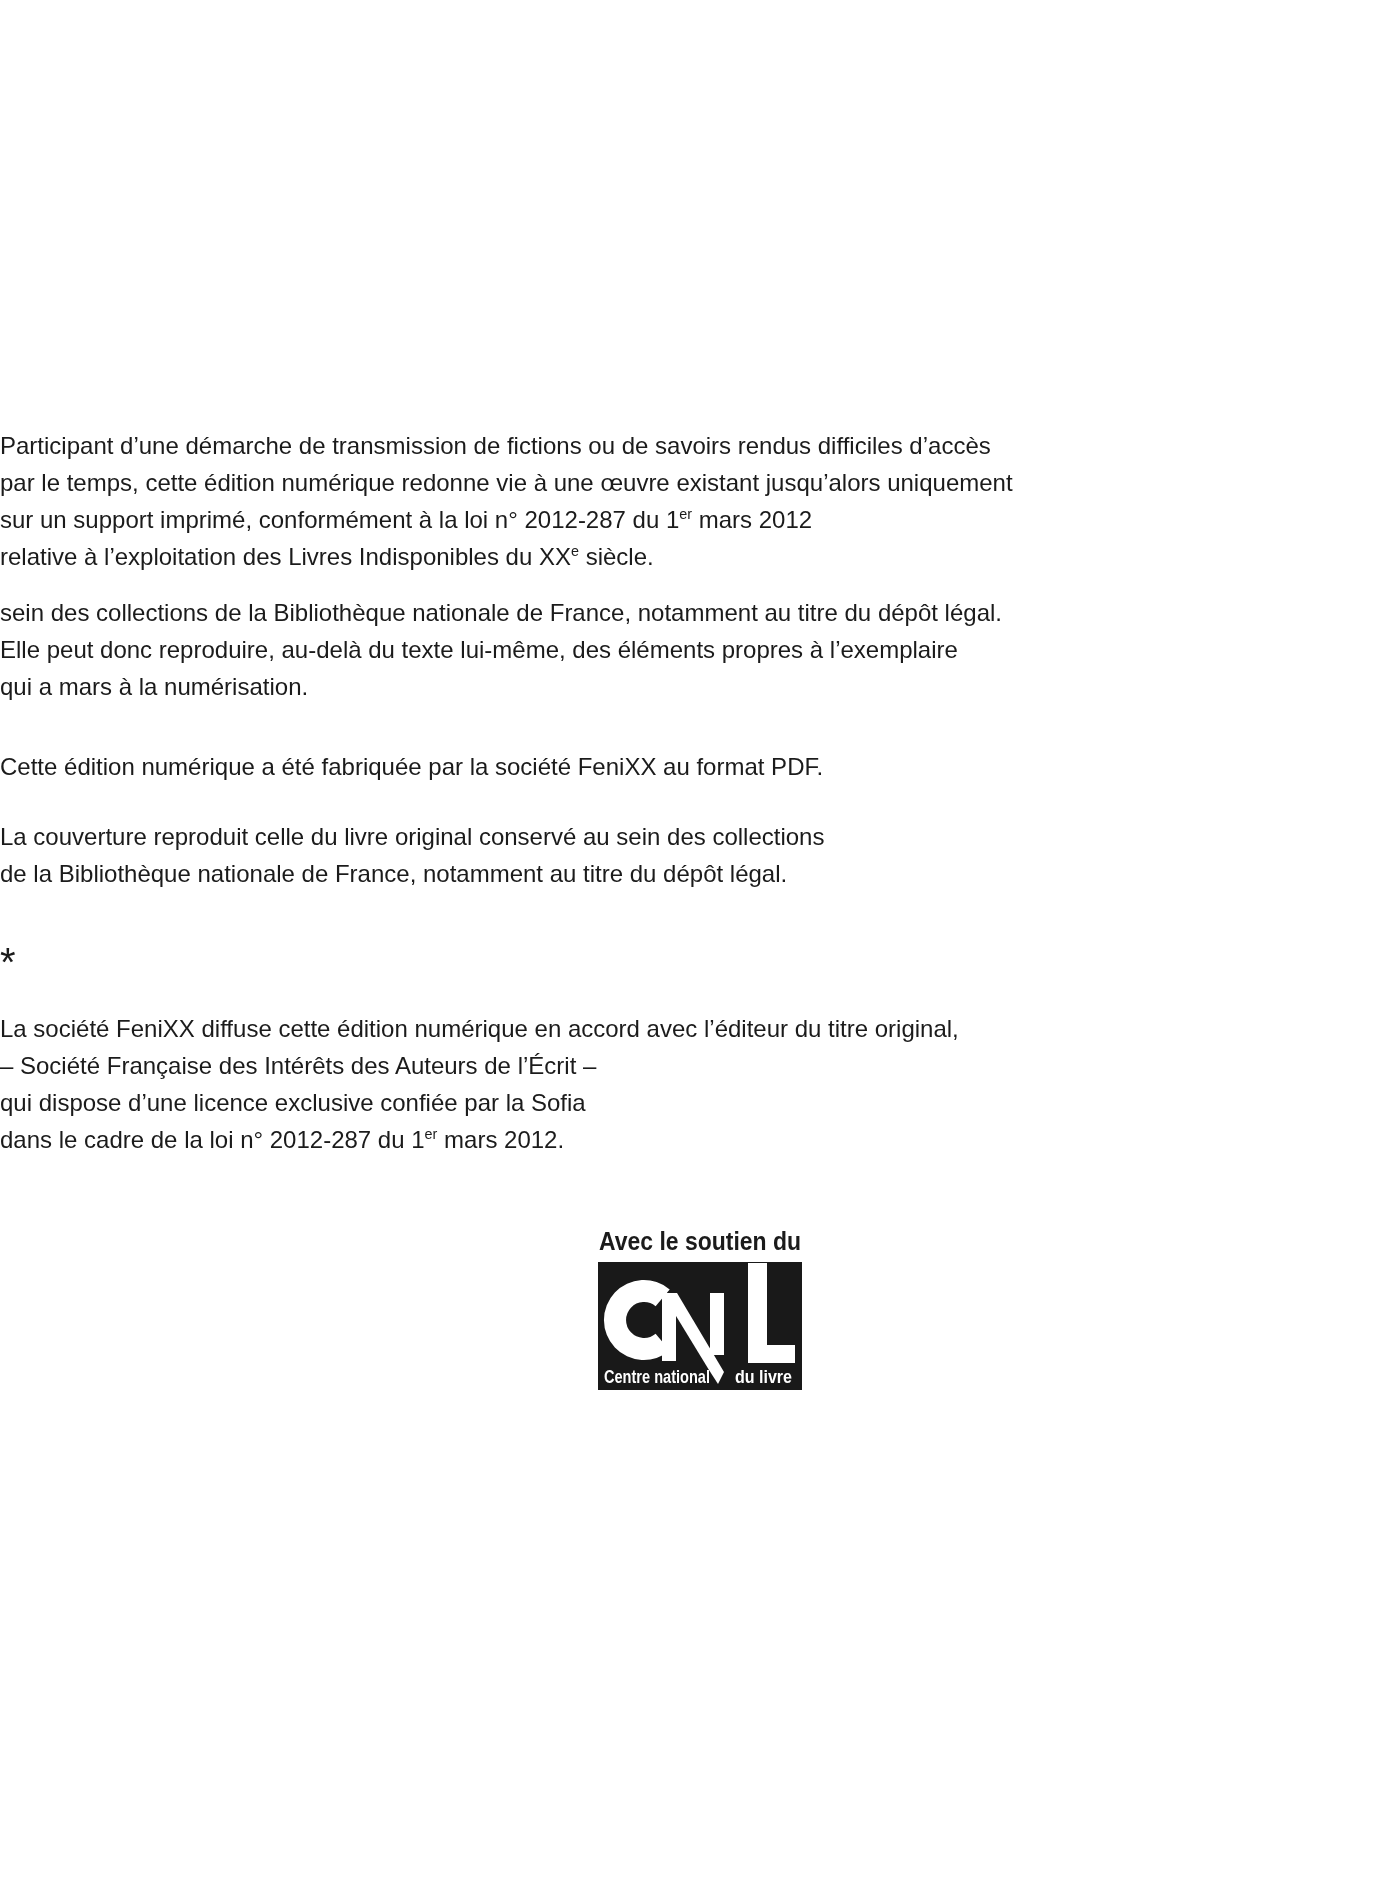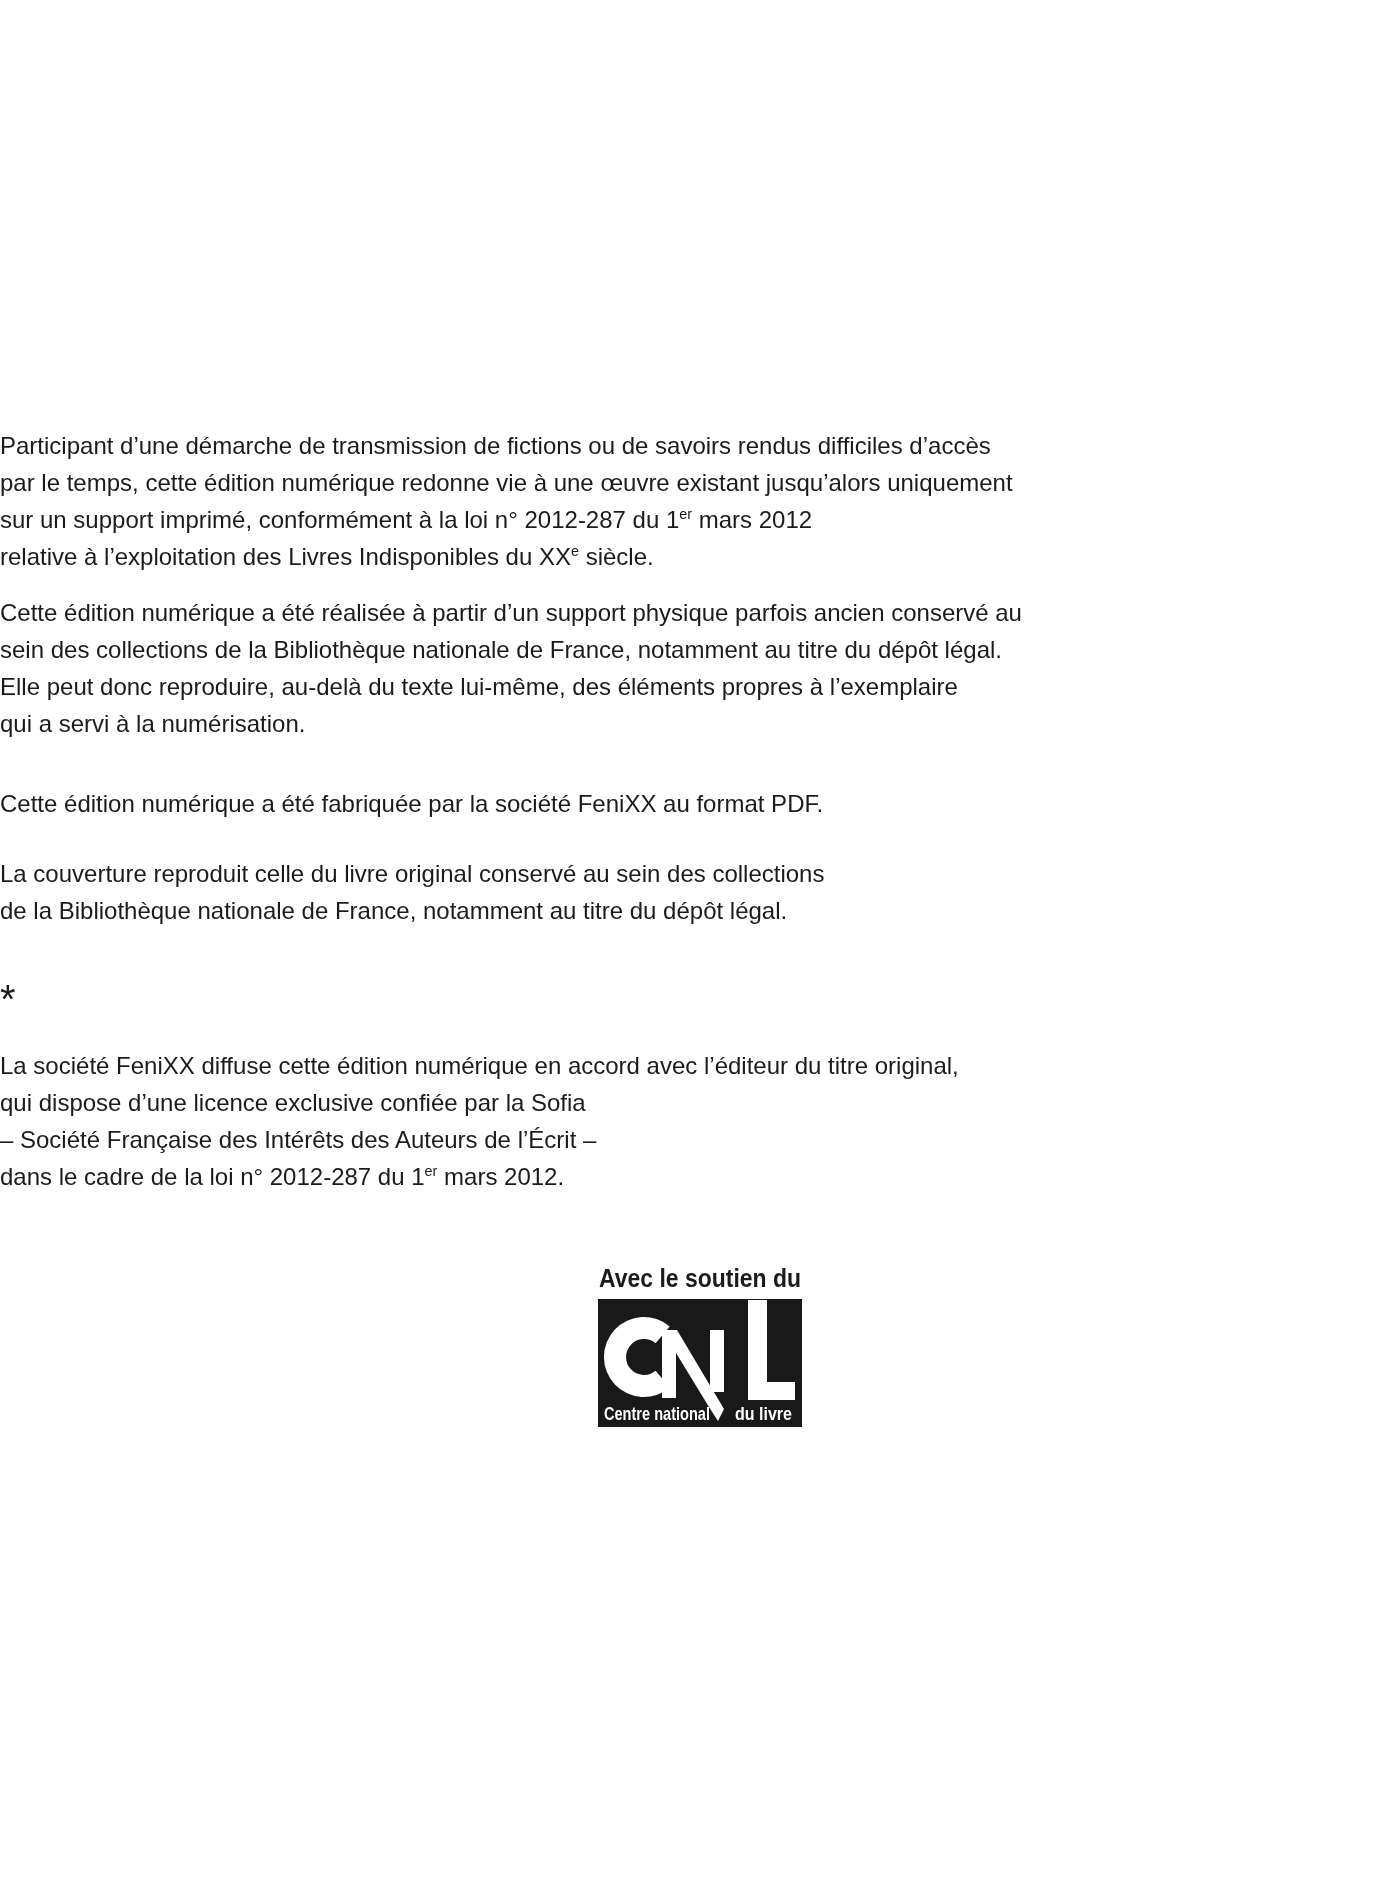--- a/index.html
+++ b/index.html
@@ -48,39 +48,38 @@
 
 <div class="text-block" style="color: rgb(27, 27, 27);">
   <div>
       <div class="para para-legal-notice">
         <div class="line">Participant d’une démarche de transmission de fictions ou de savoirs rendus difficiles d’accès</div>
         <div class="line">par le temps, cette édition numérique redonne vie à une œuvre existant jusqu’alors uniquement</div>
         <div class="line">sur un support imprimé, conformément à la loi n° 2012-287 du 1<sup class="sup">er</sup> mars 2012</div>
         <div class="line">relative à l’exploitation des Livres Indisponibles du XX<sup class="sup">e</sup> siècle.</div>
       </div>
       <div class="para para-source-notice">
-        <div class="line">Cette édition numérique a été réalisée à partir d’un support physique parfois ancien conservé au</div>
         <div class="line">sein des collections de la Bibliothèque nationale de France, notamment au titre du dépôt légal.</div>
         <div class="line">Elle peut donc reproduire, au-delà du texte lui-même, des éléments propres à l’exemplaire</div>
-        <div class="line">qui a servi à la numérisation.</div>
+        <div class="line">qui a mars à la numérisation.</div>
       </div>
       <div class="para para-fabrication-notice">
         <div class="line">Cette édition numérique a été fabriquée par la société FeniXX au format PDF.</div>
       </div>
       <div class="para para-cover-notice">
         <div class="line">La couverture reproduit celle du livre original conservé au sein des collections</div>
         <div class="line">de la Bibliothèque nationale de France, notamment au titre du dépôt légal.</div>
       </div>
       <div class="para para-separator">
         <div class="line">*</div>
       </div>
       <div class="para para-diffusion-notice">
         <div class="line">La société FeniXX diffuse cette édition numérique en accord avec l’éditeur du titre original,</div>
+        <div class="line">– Société Française des Intérêts des Auteurs de l’Écrit –</div>
         <div class="line">qui dispose d’une licence exclusive confiée par la Sofia</div>
-        <div class="line">– Société Française des Intérêts des Auteurs de l’Écrit –</div>
         <div class="line">dans le cadre de la loi n° 2012-287 du 1<sup class="sup">er</sup> mars 2012.</div>
       </div>
     </div>
 
   <svg class="cnl-lockup" viewBox="0 0 204 164" xmlns="http://www.w3.org/2000/svg">
     <text class="lockup-label" x="1" y="24" textLength="202" lengthAdjust="spacingAndGlyphs" fill="#1b1b1b">Avec le soutien du</text>
 
     <rect x="0" y="36" width="204" height="128" fill="#191919"></rect>
 
     <g fill="#ffffff">

